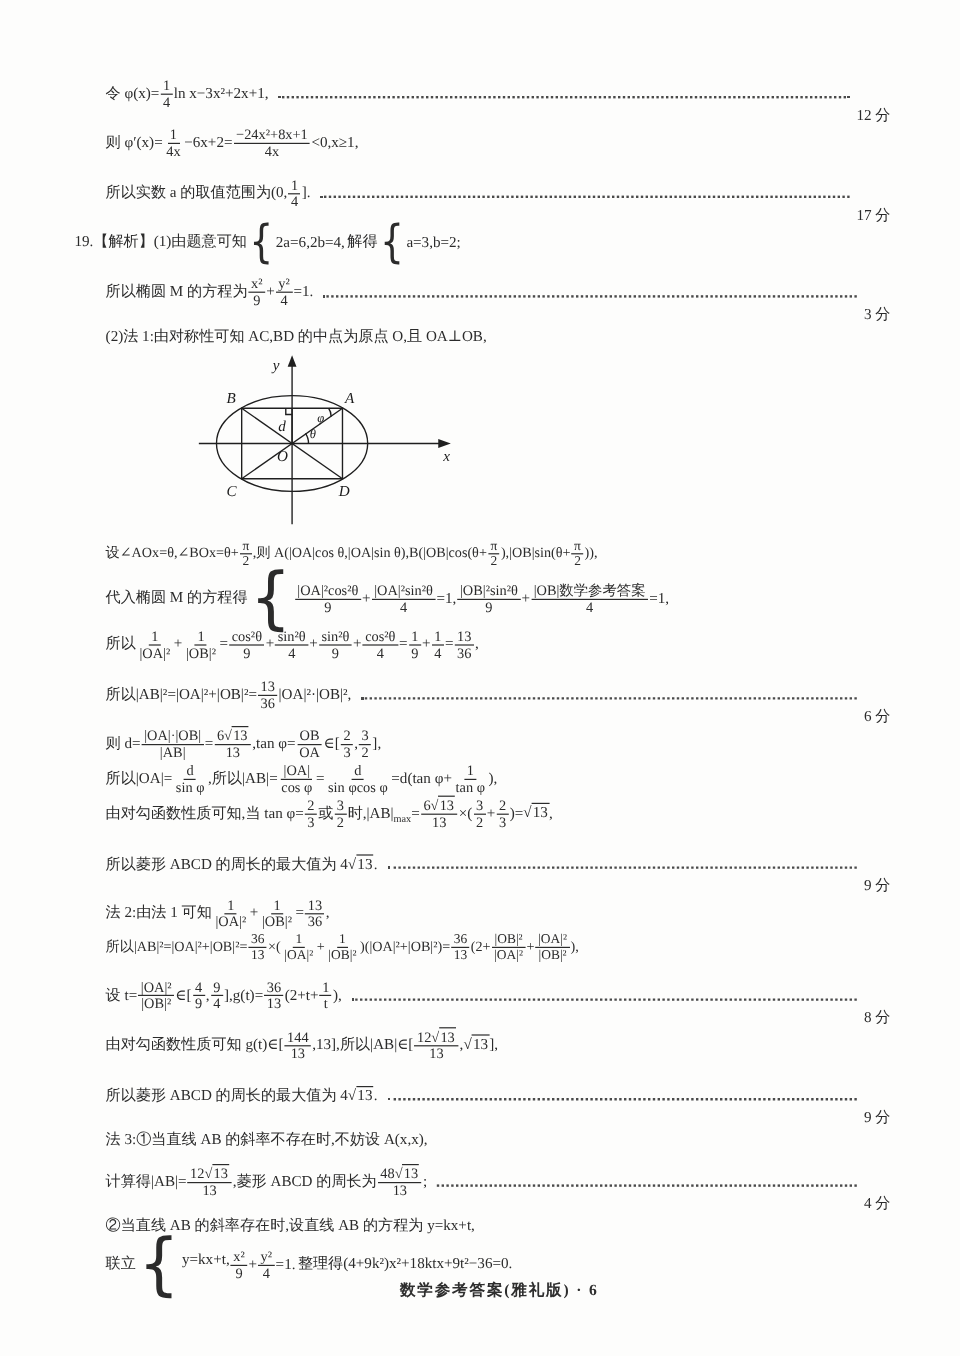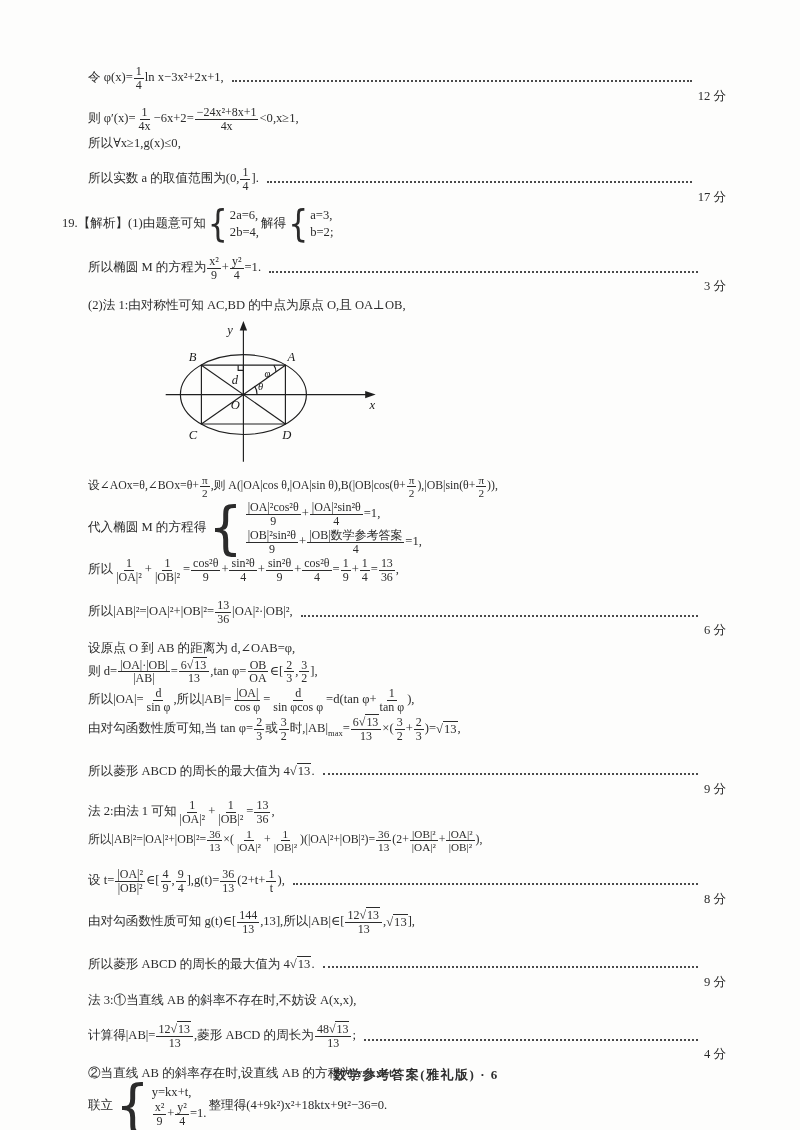--- a/index.html
+++ b/index.html
@@ -2,38 +2,38 @@
 <html><head>
 <meta charset="utf-8">
 <title>Document</title>
 <style>
   html,body{margin:0;padding:0;background:#ffffff;}
   .page{
     width:800px;height:1130px;box-sizing:border-box;position:relative;
     background:#fdfdfc;color:#2b2b2b;overflow:hidden;
     font-family:"Liberation Serif","DejaVu Serif",serif;
     font-size:12.6px;
-    padding:50px 74px 0 88px;
+    padding:50px 58px 0 88px;
   }
   .line{display:flex;align-items:center;margin:2px 0;line-height:1.28;white-space:nowrap;}
   .line .math{display:inline-block;white-space:nowrap;}
   .outdent{margin-left:-26px;}
   .tight{font-size:11.8px;}
   .frac{display:inline-flex;flex-direction:column;align-items:center;vertical-align:middle;
         margin:0 1px;line-height:1.08;font-size:0.95em;text-align:center;}
   .frac .num{border-bottom:1px solid #2b2b2b;padding:0 2px;}
   .frac .den{padding:0 2px;}
   .sqrt{display:inline-block;white-space:nowrap;}
   .sqrt .rad{border-top:1px solid #2b2b2b;padding:0 1px;}
   sub{font-size:0.68em;}
   .cases{display:inline-flex;align-items:center;vertical-align:middle;margin:0 2px;}
   .cases .brace{font-size:2.5em;font-weight:400;line-height:0.85;transform:scaleY(1.2);
                 transform-origin:center;margin-right:2px;font-family:"DejaVu Sans",sans-serif;}
   .cases.big .brace{font-size:4.3em;transform:scaleY(1.05);}
-  .cases .rows{display:flex;flex-direction:column;row-gap:1px;justify-content:center;}
+  .cases .rows{display:flex;flex-direction:row;row-gap:1px;justify-content:center;}
   .leader{flex:1 1 auto;min-width:22px;margin:0 6px 0 8px;border-bottom:2px dotted #4a4a4a;
           height:0.5em;align-self:center;}
   .score{white-space:nowrap;margin-top:36px;}
   .figure-wrap{margin:6px 0 8px 42px;width:252px;}
   .figure-wrap svg{display:block;}
   .fig-shape{fill:none;stroke:#1f1f1f;stroke-width:1.1;}
   .fig-label{font-family:"Liberation Serif","DejaVu Serif",serif;font-style:italic;
              font-size:12px;fill:#1a1a1a;stroke:none;}
   .fig-label.small{font-size:10px;}
   .footer{position:absolute;left:16px;bottom:46px;width:100%;text-align:center;
@@ -54,23 +54,20 @@
         <span class="score">12 分</span>
       </div>
       <div class="line">
         <span class="math">则 φ′(x)=<span class="frac">
             <span class="num">1</span>
             <span class="den">4x</span>
           </span>−6x+2=<span class="frac">
             <span class="num">−24x²+8x+1</span>
             <span class="den">4x</span>
           </span>&lt;0,x≥1,</span>
-      </div>
-      <div class="line">
-        <span class="math">所以∀x≥1,g(x)≤0,</span>
       </div>
       <div class="line">
         <span class="math">所以实数 a 的取值范围为(0,<span class="frac">
             <span class="num">1</span>
             <span class="den">4</span>
           </span>].</span>
         <span class="leader"></span>
         <span class="score">17 分</span>
       </div>
       <div class="line outdent">
@@ -204,23 +201,20 @@
       </div>
       <div class="line">
         <span class="math">所以|AB|²=|OA|²+|OB|²=<span class="frac">
             <span class="num">13</span>
             <span class="den">36</span>
           </span>|OA|²·|OB|²,</span>
         <span class="leader"></span>
         <span class="score">6 分</span>
       </div>
       <div class="line">
-        <span class="math">设原点 O 到 AB 的距离为 d,∠OAB=φ,</span>
-      </div>
-      <div class="line">
         <span class="math">则 d=<span class="frac">
             <span class="num">|OA|·|OB|</span>
             <span class="den">|AB|</span>
           </span>=<span class="frac">
             <span class="num">6<span class="sqrt">√<span class="rad">13</span></span></span>
             <span class="den">13</span>
           </span>,tan φ=<span class="frac">
             <span class="num">OB</span>
             <span class="den">OA</span>
           </span>∈[<span class="frac">

